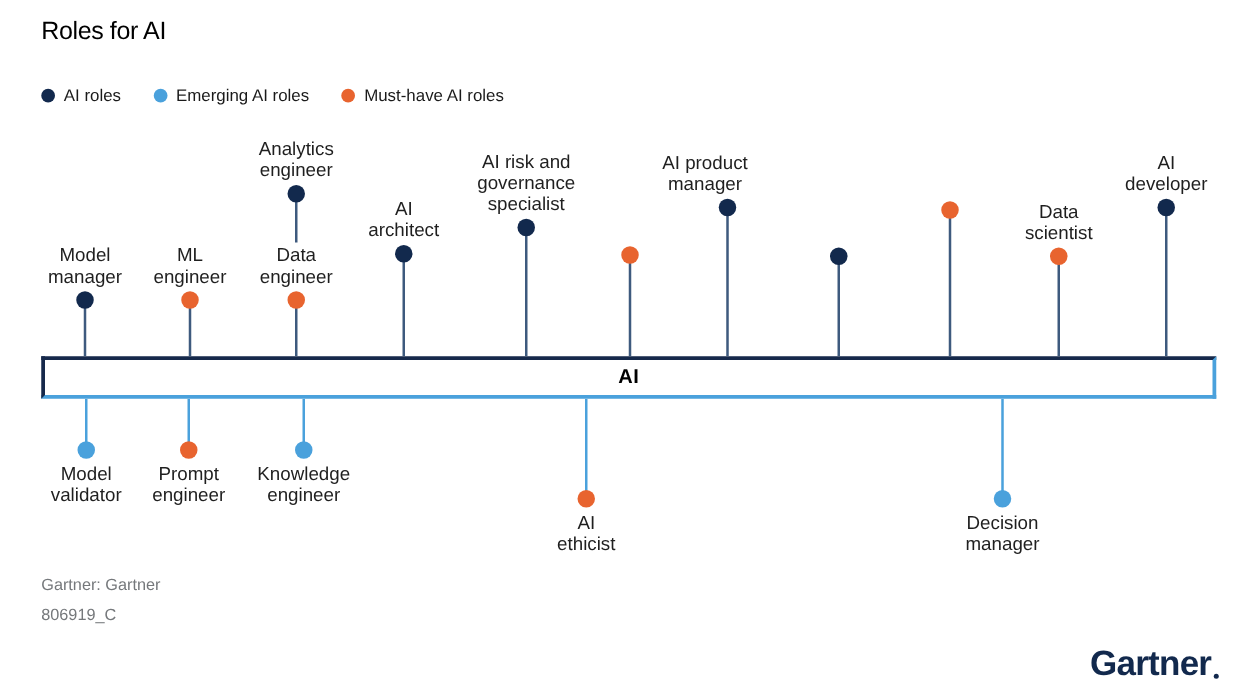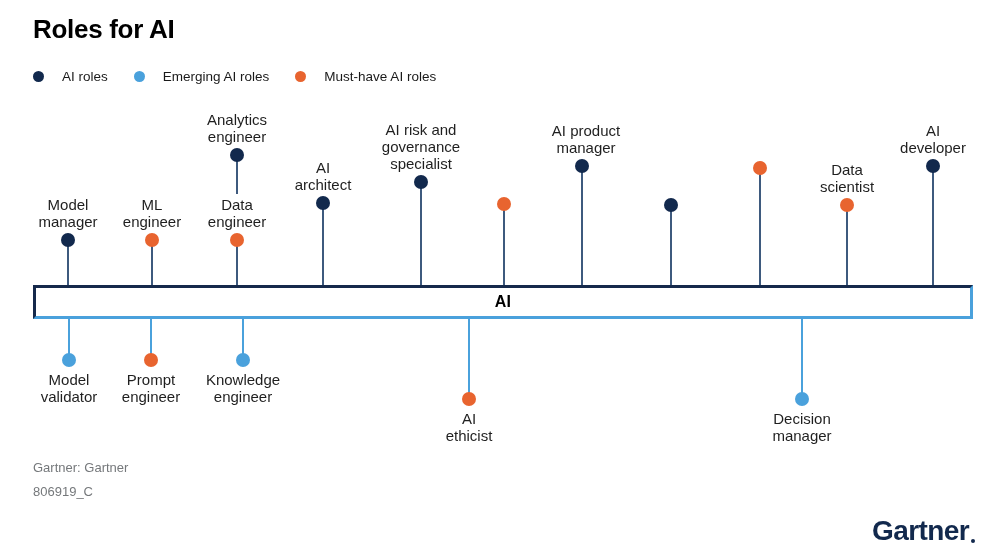--- a/index.html
+++ b/index.html
@@ -10,34 +10,34 @@
     background: #ffffff;
     overflow: hidden;
     font-family: "Liberation Sans", sans-serif;
     color: #1a1a1a;
   }
   .title {
     position: absolute;
     left: 33px;
     top: 14px;
     margin: 0;
-    font-size: 26px;
-    font-weight: bold;
+    font-size: 20px;
+    font-weight: normal;
     letter-spacing: -0.3px;
     color: #000000;
   }
   .legend {
     position: absolute;
     left: 33px;
     top: 69px;
     display: flex;
     align-items: center;
     column-gap: 26px;
   }
-  .legend-item { display: flex; align-items: center; column-gap: 18px; }
+  .legend-item { display: flex; align-items: center; column-gap: 7px; }
   .legend-dot { width: 11px; height: 11px; border-radius: 50%; flex: 0 0 auto; }
   .legend-label { font-size: 13.5px; color: #1a1a1a; white-space: nowrap; }
 
   .diagram { position: absolute; left: 0; top: 0; width: 1000px; height: 560px; }
 
   .ai-bar {
     position: absolute;
     left: 33px;
     top: 285px;
     width: 940px;
@@ -146,21 +146,21 @@
 architect</div>
       <div class="stem" style="left: 420px; top: 182px; height: 103px; background: rgb(62, 90, 126);"></div>
       <div class="dot" style="left: 414px; top: 175px; background: rgb(18, 41, 77);"></div>
       <div class="role-label" style="left: 421px; top: 172px; transform: translateY(-100%);">AI risk and
 governance
 specialist</div>
       <div class="stem" style="left: 503px; top: 204px; height: 81px; background: rgb(62, 90, 126);"></div>
       <div class="dot" style="left: 497px; top: 197px; background: rgb(232, 100, 47);"></div>
       <div class="stem" style="left: 581px; top: 166px; height: 119px; background: rgb(62, 90, 126);"></div>
       <div class="dot" style="left: 575px; top: 159px; background: rgb(18, 41, 77);"></div>
-      <div class="role-label" style="left: 586px; top: 156px; transform: translateY(-100%);">AI product
+      <div class="role-label" style="left: 564px; top: 156px; transform: translateY(-100%);">AI product
 manager</div>
       <div class="stem" style="left: 670px; top: 205px; height: 80px; background: rgb(62, 90, 126);"></div>
       <div class="dot" style="left: 664px; top: 198px; background: rgb(18, 41, 77);"></div>
       <div class="stem" style="left: 759px; top: 168px; height: 117px; background: rgb(62, 90, 126);"></div>
       <div class="dot" style="left: 753px; top: 161px; background: rgb(232, 100, 47);"></div>
       <div class="stem" style="left: 846px; top: 205px; height: 80px; background: rgb(62, 90, 126);"></div>
       <div class="dot" style="left: 840px; top: 198px; background: rgb(232, 100, 47);"></div>
       <div class="role-label" style="left: 847px; top: 195px; transform: translateY(-100%);">Data
 scientist</div>
       <div class="stem" style="left: 932px; top: 166px; height: 119px; background: rgb(62, 90, 126);"></div>

